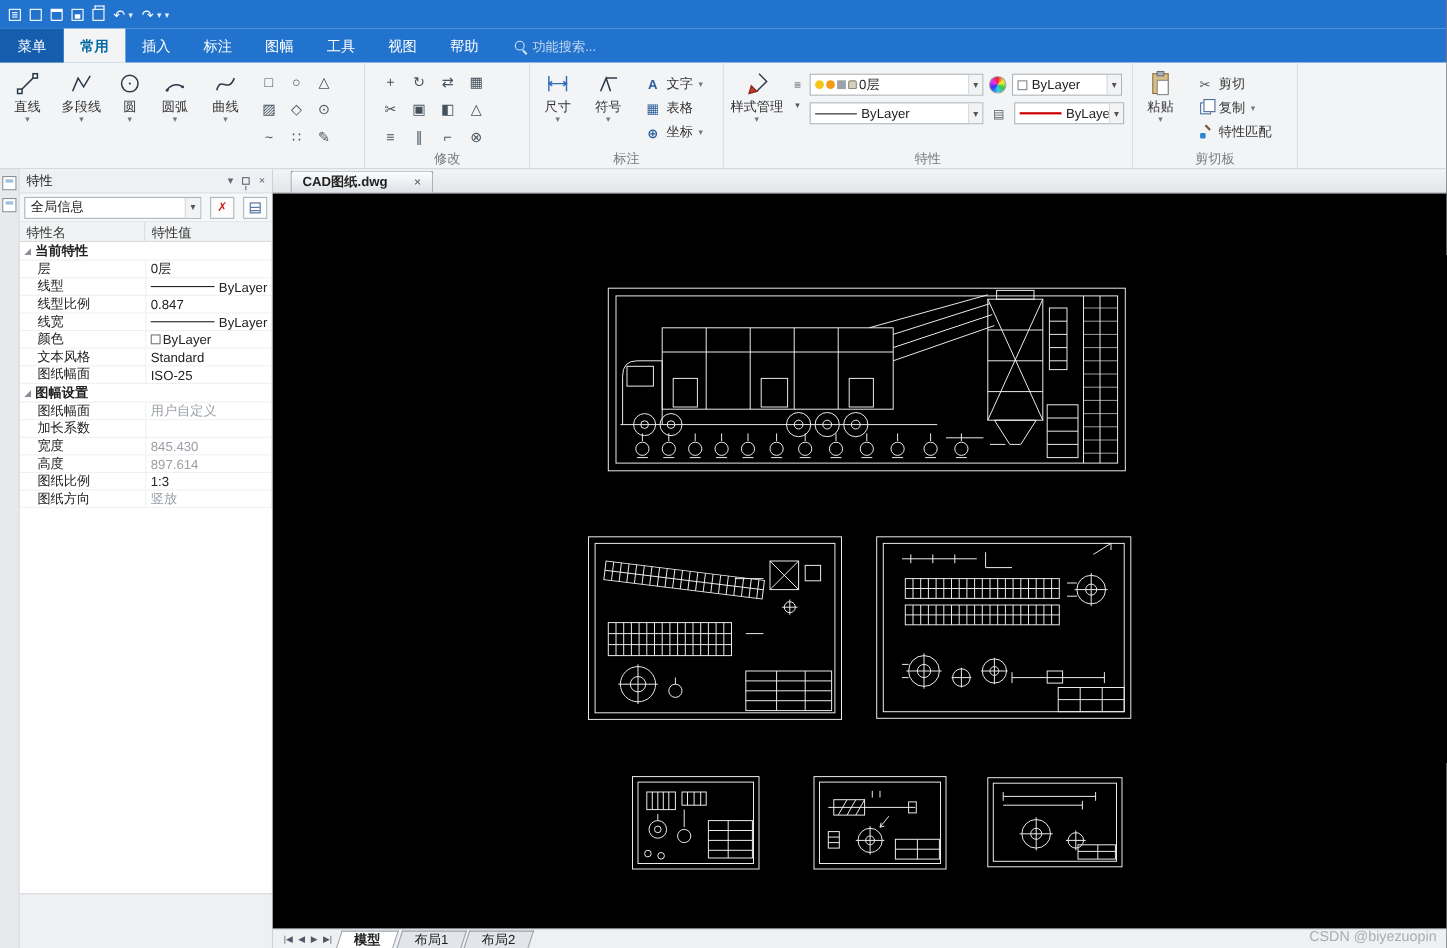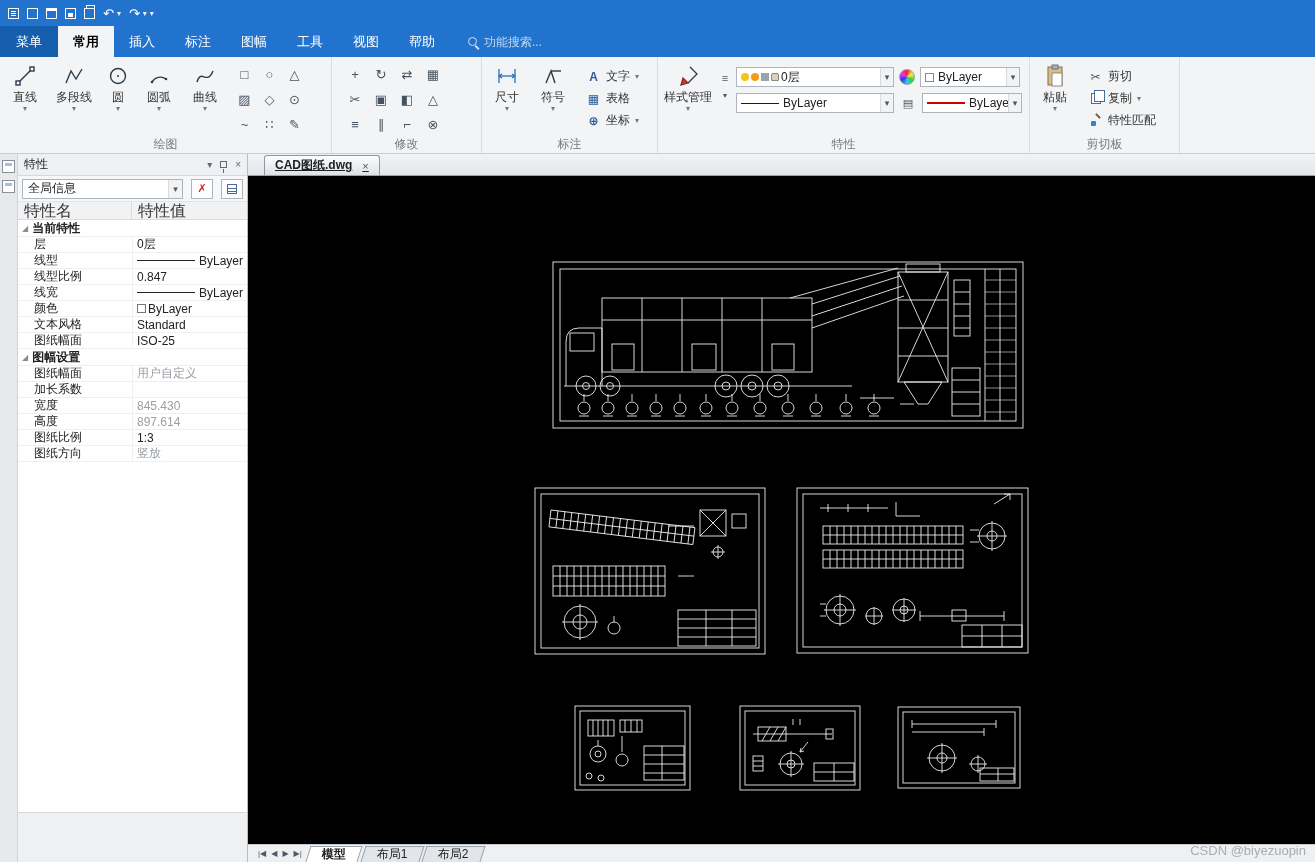--- a/index.html
+++ b/index.html
@@ -17,21 +17,21 @@
 .ic-box.print:before{content:"";position:absolute;left:1px;top:-4px;width:7px;height:3px;border:1px solid #fff;border-bottom:none;}
 .ic-box.sheet:after{content:"";position:absolute;left:2px;top:2px;width:5px;height:1px;background:#fff;box-shadow:0 2px 0 #fff,0 4px 0 #fff;}
 .qa .uarrow{font-size:13px;line-height:1;color:#fff;}
 .qa .mini-dd{font-size:8px;opacity:.9;margin-left:-5px;}
 .title-text{flex:1;text-align:center;font-size:12px;white-space:nowrap;overflow:hidden;padding-left:230px;color:#fff;}
 
 
 .menubar{height:31px;background:#2173cd;display:flex;align-items:stretch;color:#fff;flex:0 0 auto;}
 .menu-root{width:58px;background:#145ead;display:flex;align-items:center;justify-content:center;font-size:13px;cursor:pointer;}
 .mtab{padding:0 15px;display:flex;align-items:center;font-size:13px;cursor:pointer;}
-.mtab.active{background:#f3f4f6;color:#000000;font-weight:bold;}
+.mtab.active{background:#f3f4f6;color:#0369a1;font-weight:bold;}
 .msearch{display:flex;align-items:center;gap:7px;margin-left:18px;}
 .search-glass{width:9px;height:9px;border:1.5px solid #cfe0f4;border-radius:50%;position:relative;display:inline-block;}
 .search-glass:after{content:"";position:absolute;left:7px;top:7px;width:5px;height:1.5px;background:#cfe0f4;transform:rotate(45deg);transform-origin:0 0;}
 .msearch input{background:transparent;border:none;outline:none;color:#dbe8f8;font-size:12px;width:110px;font-family:inherit;}
 .msearch input::placeholder{color:#c4d8f0;}
 
 
 .ribbon{height:97px;background:#f3f4f6;border-bottom:1px solid #c9ccd1;display:flex;flex:0 0 auto;}
 .rgroup{display:flex;flex-direction:column;border-right:1px solid #d9dce0;padding:2px 2px 0 2px;flex:0 0 auto;}
 .rtools{flex:1;display:flex;align-items:stretch;min-height:0;}
@@ -82,38 +82,38 @@
 .phead .hic{font-size:10px;cursor:pointer;line-height:1;}
 .pinic{width:7px;height:7px;border:1px solid #667;display:inline-block;position:relative;cursor:pointer;}
 .pinic:after{content:"";position:absolute;left:2px;top:7px;width:1px;height:4px;background:#667;}
 .ptool{height:26px;display:flex;align-items:center;gap:8px;padding:0 4px;background:#f6f7f9;border-bottom:1px solid #e2e4e8;flex:0 0 auto;}
 .scombo{flex:1;height:20px;background:#fff;border:1px solid #aeb4bb;display:flex;align-items:center;padding-left:5px;font-size:12px;cursor:pointer;}
 .scombo .cdd{margin-left:auto;width:14px;align-self:stretch;display:flex;align-items:center;justify-content:center;font-size:9px;color:#555;border-left:1px solid #d7dade;background:#f2f3f5;}
 .tbtn{width:22px;height:20px;border:1px solid #aeb4bb;background:#fdfdfd;display:flex;align-items:center;justify-content:center;cursor:pointer;}
 .tbtn .redx{color:#cc2222;font-weight:bold;font-size:11px;}
 .gridic{width:10px;height:10px;border:1px solid #4a6a9a;position:relative;}
 .gridic:after{content:"";position:absolute;left:0;top:3px;width:8px;height:1px;background:#4a6a9a;box-shadow:0 3px 0 #4a6a9a;}
-.pth{display:flex;height:18px;background:#f1f2f4;border-bottom:1px solid #d9dbde;font-size:16px;color:#333;flex:0 0 auto;}
+.pth{display:flex;height:18px;background:#f1f2f4;border-bottom:1px solid #d9dbde;font-size:12px;color:#333;flex:0 0 auto;}
 .pth>div{padding:1px 6px;line-height:16px;}
 .pth .c1{width:114px;border-right:1px solid #d9dbde;}
 .psect{display:flex;height:17px;align-items:center;font-weight:bold;border-bottom:1px solid #eceef0;padding-left:4px;gap:4px;font-size:12px;cursor:pointer;}
 .psect .tri{color:#8a8f94;font-size:8px;}
 .prow2{display:flex;height:16px;border-bottom:1px solid #eef0f2;font-size:12px;align-items:stretch;}
 .prow2 .c1{width:114px;padding-left:16px;color:#222;display:flex;align-items:center;}
 .prow2 .c2{flex:1;border-left:1px solid #eef0f2;padding:0 4px;display:flex;align-items:center;overflow:hidden;white-space:nowrap;}
 .prow2 .vline{flex:1;height:1px;background:#222;margin-right:4px;}
 .prow2 .vsw{width:9px;height:9px;border:1px solid #777;background:#fff;margin-right:2px;flex:0 0 auto;}
 .muted,.muted *{color:#9aa0a6;}
 .pfill{flex:1;background:#fff;}
 .pfoot{height:50px;background:#eef0f2;border-top:1px solid #d5d8dc;flex:0 0 auto;}
 
 
 .work{flex:1;display:flex;flex-direction:column;min-width:0;}
 .doctabs{height:22px;background:linear-gradient(#f2f3f5,#e3e6ea);border-bottom:1px solid #98a0a8;display:flex;align-items:flex-end;padding-left:16px;flex:0 0 auto;}
-.dtab{height:20px;display:flex;align-items:center;gap:10px;padding:0 10px;background:linear-gradient(#fdfdfd,#dde2e7);border:1px solid #8f98a2;border-bottom:none;border-radius:3px 3px 0 0;font-weight:bold;color:#222;font-size:12px;cursor:pointer;text-decoration:underline;}
+.dtab{height:20px;display:flex;align-items:center;gap:24px;padding:0 10px;background:linear-gradient(#fdfdfd,#dde2e7);border:1px solid #8f98a2;border-bottom:none;border-radius:3px 3px 0 0;font-weight:bold;color:#222;font-size:12px;cursor:pointer;}
 .dtab .x{font-weight:normal;color:#555;cursor:pointer;font-size:11px;}
 .canvas{flex:1;background:#000;position:relative;min-height:0;overflow:hidden;}
 .layoutbar{height:18px;background:#eef0f2;border-top:1px solid #c6c9cd;display:flex;align-items:stretch;padding-left:4px;font-size:12px;flex:0 0 auto;}
 .lnav{display:flex;align-items:center;gap:5px;color:#556;font-size:8px;padding:0 6px;}
 .lnav span{cursor:pointer;}
 .ltab{display:flex;align-items:center;padding:0 13px;border:1px solid #9aa2aa;border-bottom:none;background:#e2e5e9;margin-right:3px;transform:skewX(-18deg);margin-top:1px;cursor:pointer;}
 .ltab>span{transform:skewX(18deg);font-size:12px;display:inline-block;}
 .ltab.active{background:#fff;font-weight:bold;}
 
 
@@ -226,21 +226,20 @@
           <span class="sicon">○</span>
           <span class="sicon">△</span>
           <span class="sicon">▨</span>
           <span class="sicon">◇</span>
           <span class="sicon">⊙</span>
           <span class="sicon">~</span>
           <span class="sicon">∷</span>
           <span class="sicon">✎</span>
         </div>
       </div>
-      <div class="rlabel">绘图</div>
     </div>
 
     <div class="rgroup" style="width:150px;">
       <div class="rtools">
         <div class="sgrid four" style="margin-left:8px;">
           <span class="sicon">+</span>
           <span class="sicon">↻</span>
           <span class="sicon">⇄</span>
           <span class="sicon">▦</span>
           <span class="sicon">✂</span>

